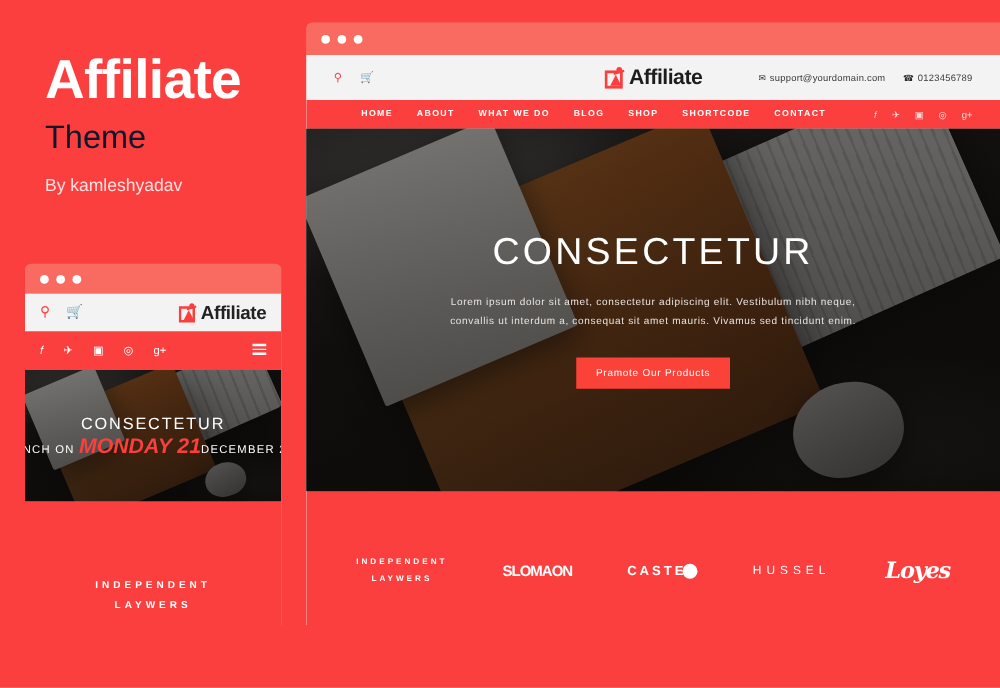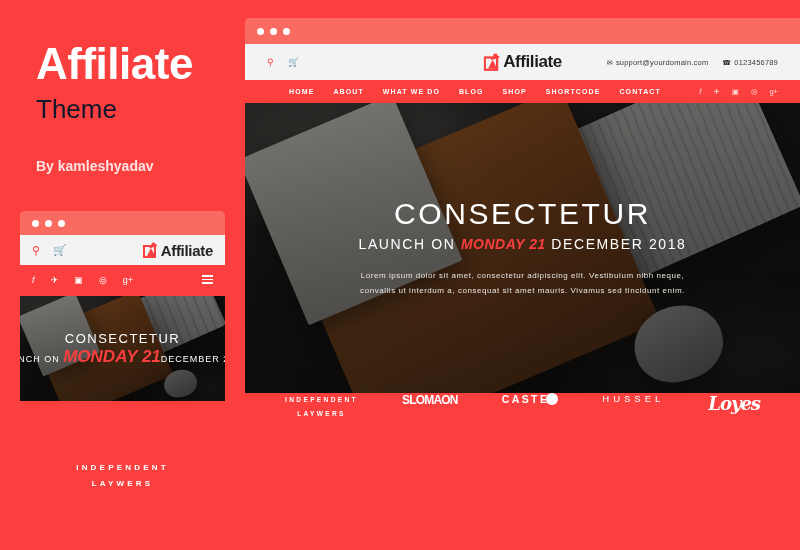--- a/index.html
+++ b/index.html
@@ -15,22 +15,22 @@
   .promo { position: absolute; left: 36px; top: 42px; width: 210px; }
   .promo-title {
     font-size: 44px; font-weight: bold; color: #ffffff;
     letter-spacing: -0.5px; line-height: 1;
   }
   .promo-sub {
     font-size: 26px; font-weight: 300; color: #0f172a;
     margin-top: 10px; line-height: 1;
   }
   .promo-by {
-    font-size: 14px; font-weight: 700; color: #ffe3e1;
-    margin-top: 36px;
+    font-size: 14px; font-weight: 400; color: #ffe3e1;
+    margin-top: 18px;
   }
 
   
   .frame { position: absolute; background: #f96a61; overflow: hidden; }
   .chrome { height: 26px; background: #f96a61; display: flex; align-items: center; padding-left: 12px; gap: 6px; }
   .dot { width: 7px; height: 7px; border-radius: 50%; background: #ffffff; }
   .viewport { background: #ffffff; overflow: hidden; position: relative; }
 
   
   #mobile-mock { left: 20px; top: 211px; width: 205px; height: 339px; border-radius: 5px 5px 0 0; }
@@ -73,21 +73,21 @@
 
   .d-hero { height: 290px; position: relative; overflow: hidden; background: #15140f; }
   .d-hero-content { position: absolute; inset: 0; display: flex; flex-direction: column; align-items: center; justify-content: center; text-align: center; padding: 0 90px; }
   .d-h1 { font-size: 30px; letter-spacing: 2.6px; color: #ffffff; font-weight: 300; line-height: 1.1; }
   .d-h2 { font-size: 14px; letter-spacing: 1.6px; color: #ffffff; font-weight: 300; margin-top: 6px; white-space: nowrap; }
   .d-h2 .hot { color: #fb3f3f; font-style: italic; font-weight: bold; letter-spacing: 0.5px; }
   .d-p { font-size: 8px; color: #e8e4e0; line-height: 1.85; letter-spacing: 0.55px; margin-top: 17px; max-width: 330px; }
   .d-cta { margin-top: 21px; background: #fb4239; color: #ffffff; border: none; font-size: 8px; letter-spacing: 0.6px;
            padding: 8px 16px; cursor: pointer; font-family: "Liberation Sans", sans-serif; }
 
-  .d-clients { height: 157px; background: #fb3f3f; display: flex; align-items: flex-start; justify-content: space-between; padding: 0 40px 30px 40px; }
+  .d-clients { height: 157px; background: #fb3f3f; display: flex; align-items: center; justify-content: space-between; padding: 0 40px 30px 40px; }
   .cl { color: #ffffff; text-align: center; }
   .cl-1 { font-size: 6.5px; letter-spacing: 2.4px; font-weight: bold; line-height: 2.1; }
   .cl-2 { font-size: 12px; letter-spacing: -0.8px; font-weight: bold; }
   .cl-3 { font-size: 10.5px; letter-spacing: 2.4px; font-weight: 700; display: flex; align-items: center; }
   .cl-3 .blob { display: inline-block; width: 12px; height: 12px; border-radius: 50%; background: #fff; margin-left: -3px; }
   .cl-4 { font-size: 9.5px; letter-spacing: 4px; font-weight: normal; }
   .cl-5 { font-size: 18px; font-family: "DejaVu Serif", serif; font-style: italic; font-weight: bold; letter-spacing: -1px; }
 
   
   .photo { position: absolute; inset: 0; background: #131210; }
@@ -236,24 +236,22 @@
         <div class="photo">
           <div class="desk"></div>
             <div class="keyboard"></div>
             <div class="book"></div>
           <div class="page"></div>
             <div class="mouse"></div>
             <div class="shade"></div>
         </div>
         <div class="d-hero-content">
           <div class="d-h1">CONSECTETUR</div>
-          <div class="d-h2">
-            <span>LAUNCH ON </span><span class="hot">MONDAY 21</span><span> DECEMBER 2018</span>
-          </div>
           <div class="d-p">Lorem ipsum dolor sit amet, consectetur adipiscing elit. Vestibulum nibh neque, convallis ut interdum a, consequat sit amet mauris. Vivamus sed tincidunt enim.</div>
+          <button class="d-cta">Pramote Our Products</button>
         </div>
       </div>
 
       <div class="d-clients">
         <div class="cl">
           <div class="cl-1">INDEPENDENT</div>
           <div class="cl-1">LAYWERS</div>
         </div>
         <div class="cl cl-2">SLOMAON</div>
         <div class="cl cl-3">

